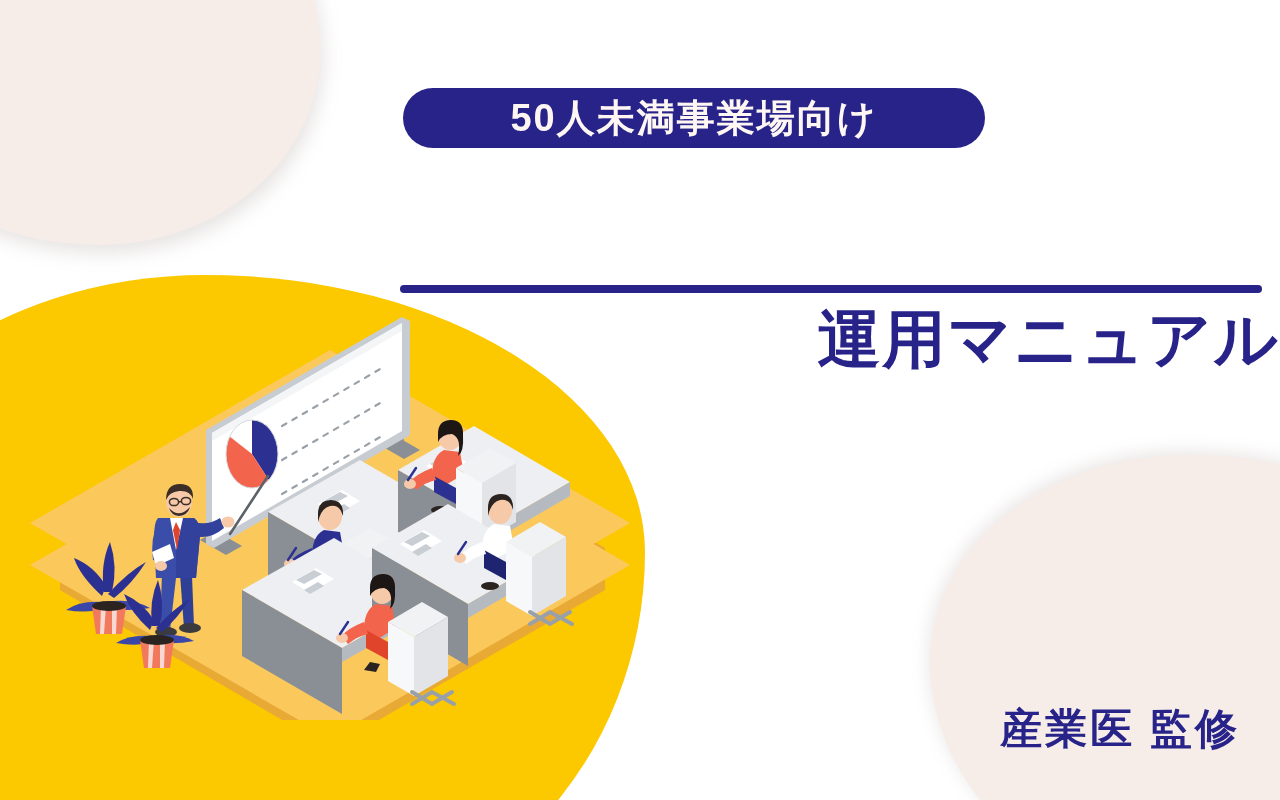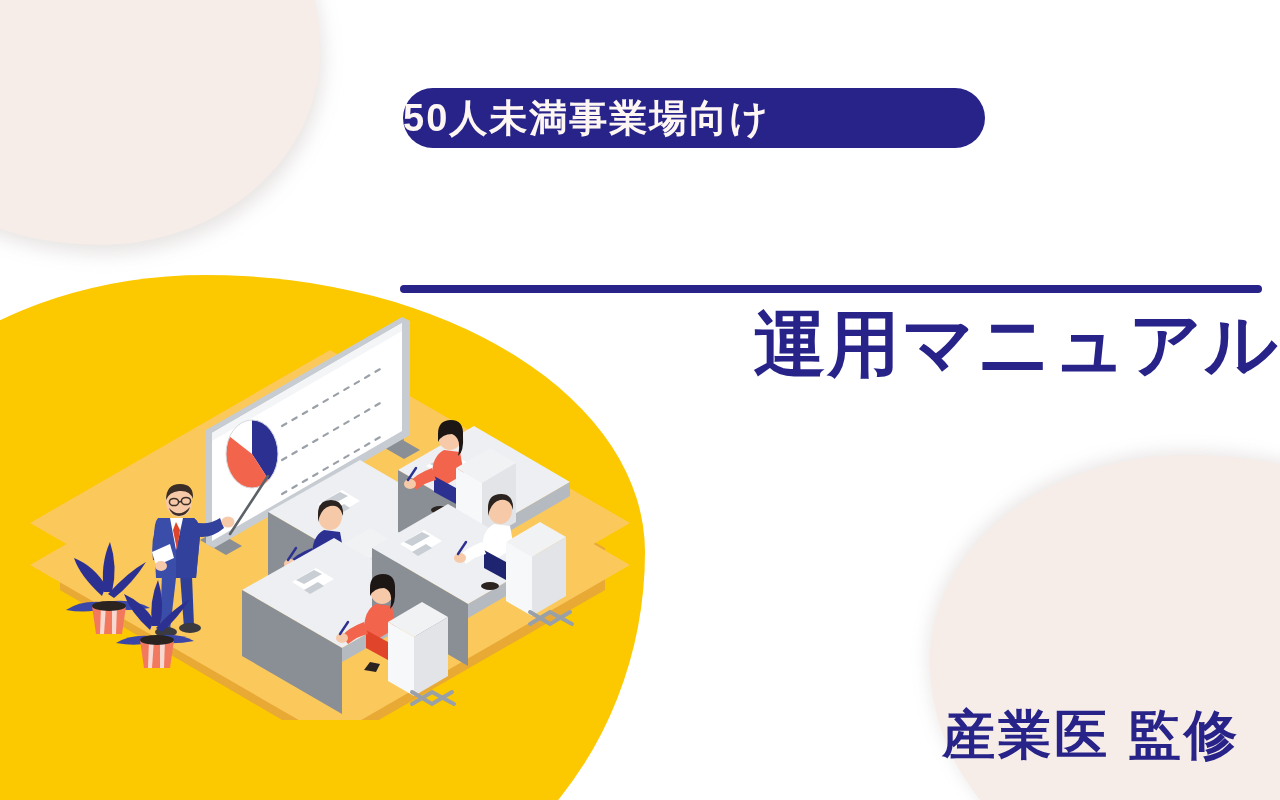--- a/index.html
+++ b/index.html
@@ -27,21 +27,21 @@
   .blob-yellow{
     position:absolute;left:-185px;top:275px;width:830px;height:660px;
     background:#FCC800;
     border-radius:47% 53% 44% 56% / 46% 42% 58% 54%;
   }
 
   
   .badge{
     position:absolute;left:403px;top:88px;width:582px;height:60px;
     background:#272389;border-radius:30px;
-    display:flex;align-items:center;justify-content:flex-start;
+    display:flex;align-items:center;justify-content:center;
   }
   .badge span{
     color:#fdf6f2;font-size:38px;font-weight:700;letter-spacing:2px;
     line-height:1;white-space:nowrap;
   }
 
   .title-wrap{position:absolute;left:373px;top:152px;width:907px;height:122px;}
   .title-hl{
     position:absolute;left:0;top:48px;width:907px;height:64px;
     background:#FCC800;border-radius:32px;
@@ -52,27 +52,27 @@
     letter-spacing:1px;white-space:nowrap;text-align:center;
   }
 
   .rule{
     position:absolute;left:400px;top:285px;width:862px;height:8px;
     background:#272389;border-radius:4px;
   }
 
   .subtitle{
     position:absolute;left:373px;top:305px;width:907px;
-    color:#272389;font-size:72px;font-weight:800;line-height:1.1;
+    color:#272389;font-size:63px;font-weight:800;line-height:1.1;
     letter-spacing:2px;white-space:nowrap;text-align:right;
   }
 
   .supervisor{
     position:absolute;left:740px;top:708px;width:500px;
-    color:#272389;font-size:53px;font-weight:800;line-height:1;
+    color:#272389;font-size:42px;font-weight:800;line-height:1;
     letter-spacing:3px;text-align:right;white-space:nowrap;
   }
 
   
   .scene{position:absolute;left:30px;top:290px;width:620px;height:430px;}
   .scene svg{display:block;width:620px;height:430px;}
 </style>
 </head>
 <body>
 

